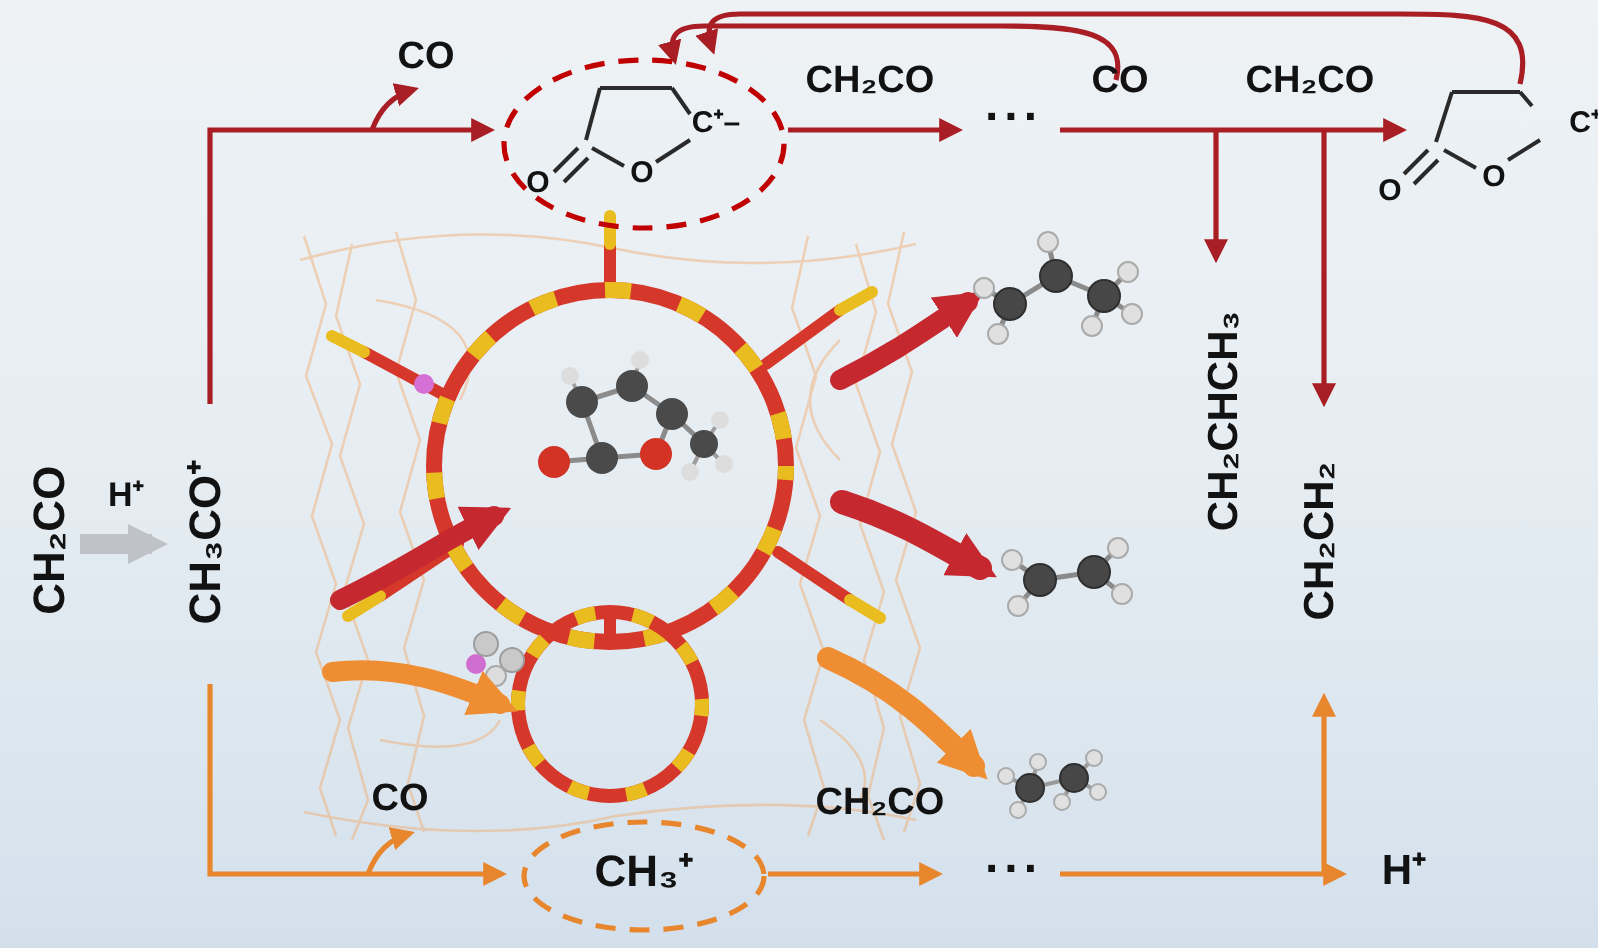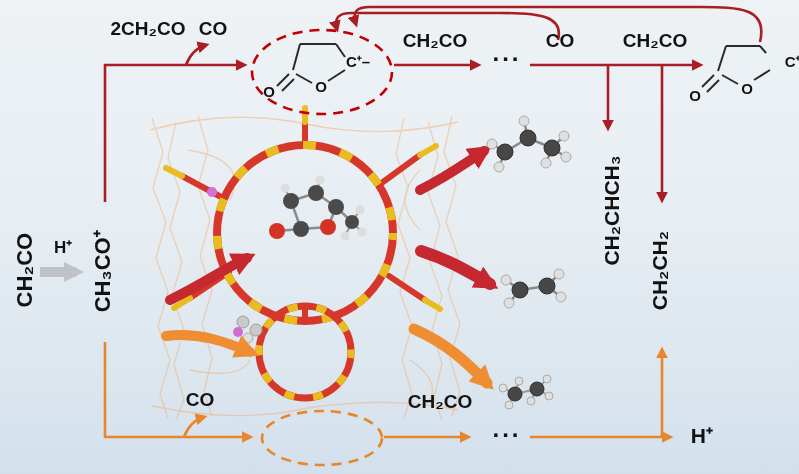--- a/index.html
+++ b/index.html
@@ -227,36 +227,36 @@
       <circle cx="549" cy="396" r="4" fill="#e0e0e0" stroke="#aaaaaa"></circle>
       <circle cx="515" cy="394" r="7" fill="#474747" stroke="#2f2f2f"></circle>
       <circle cx="537" cy="389" r="7" fill="#474747" stroke="#2f2f2f"></circle>
     </g>
   </svg>
 
   <div class="lbl vlbl" style="left:-30px;top:258px;width:110px;font-size:22px;">CH₂CO</div>
   <div class="lbl" style="left:48px;top:239px;width:30px;font-size:17px;">H⁺</div>
   <div class="lbl vlbl" style="left:38px;top:259px;width:130px;font-size:22px;">CH₃CO⁺</div>
 
-  <div class="lbl" style="left:100px;top:19px;width:96px;font-size:19px;">2CH₂CO</div>
   <div class="lbl" style="left:193px;top:19px;width:40px;font-size:19px;">CO</div>
   <div class="lbl" style="left:395px;top:31px;width:80px;font-size:19px;">CH₂CO</div>
   <div class="lbl dots" style="left:487px;top:40px;width:40px;font-size:24px;">...</div>
   <div class="lbl" style="left:540px;top:31px;width:40px;font-size:19px;">CO</div>
   <div class="lbl" style="left:615px;top:31px;width:80px;font-size:19px;">CH₂CO</div>
 
   <div class="lbl" style="left:338px;top:54px;width:40px;font-size:15px;">C⁺–</div>
   <div class="lbl" style="left:312px;top:79px;width:18px;font-size:15px;">O</div>
   <div class="lbl" style="left:260px;top:84px;width:18px;font-size:15px;">O</div>
 
   <div class="lbl" style="left:776px;top:54px;width:44px;font-size:15px;">C⁺H</div>
   <div class="lbl" style="left:738px;top:81px;width:18px;font-size:15px;">O</div>
   <div class="lbl" style="left:686px;top:88px;width:18px;font-size:15px;">O</div>
 
   <div class="lbl vlbl" style="left:537px;top:199px;width:150px;font-size:21px;">CH₂CHCH₃</div>
   <div class="lbl vlbl" style="left:600px;top:259px;width:120px;font-size:21px;">CH₂CH₂</div>
 
   <div class="lbl" style="left:180px;top:390px;width:40px;font-size:19px;">CO</div>
+  <div class="lbl" style="left:282px;top:424px;width:80px;font-size:22px;">CH₃⁺</div>
   <div class="lbl" style="left:400px;top:392px;width:80px;font-size:19px;">CH₂CO</div>
   <div class="lbl dots" style="left:487px;top:416px;width:40px;font-size:24px;">...</div>
   <div class="lbl" style="left:680px;top:424px;width:44px;font-size:21px;">H⁺</div>
 
 </div>
 
 </body></html>

